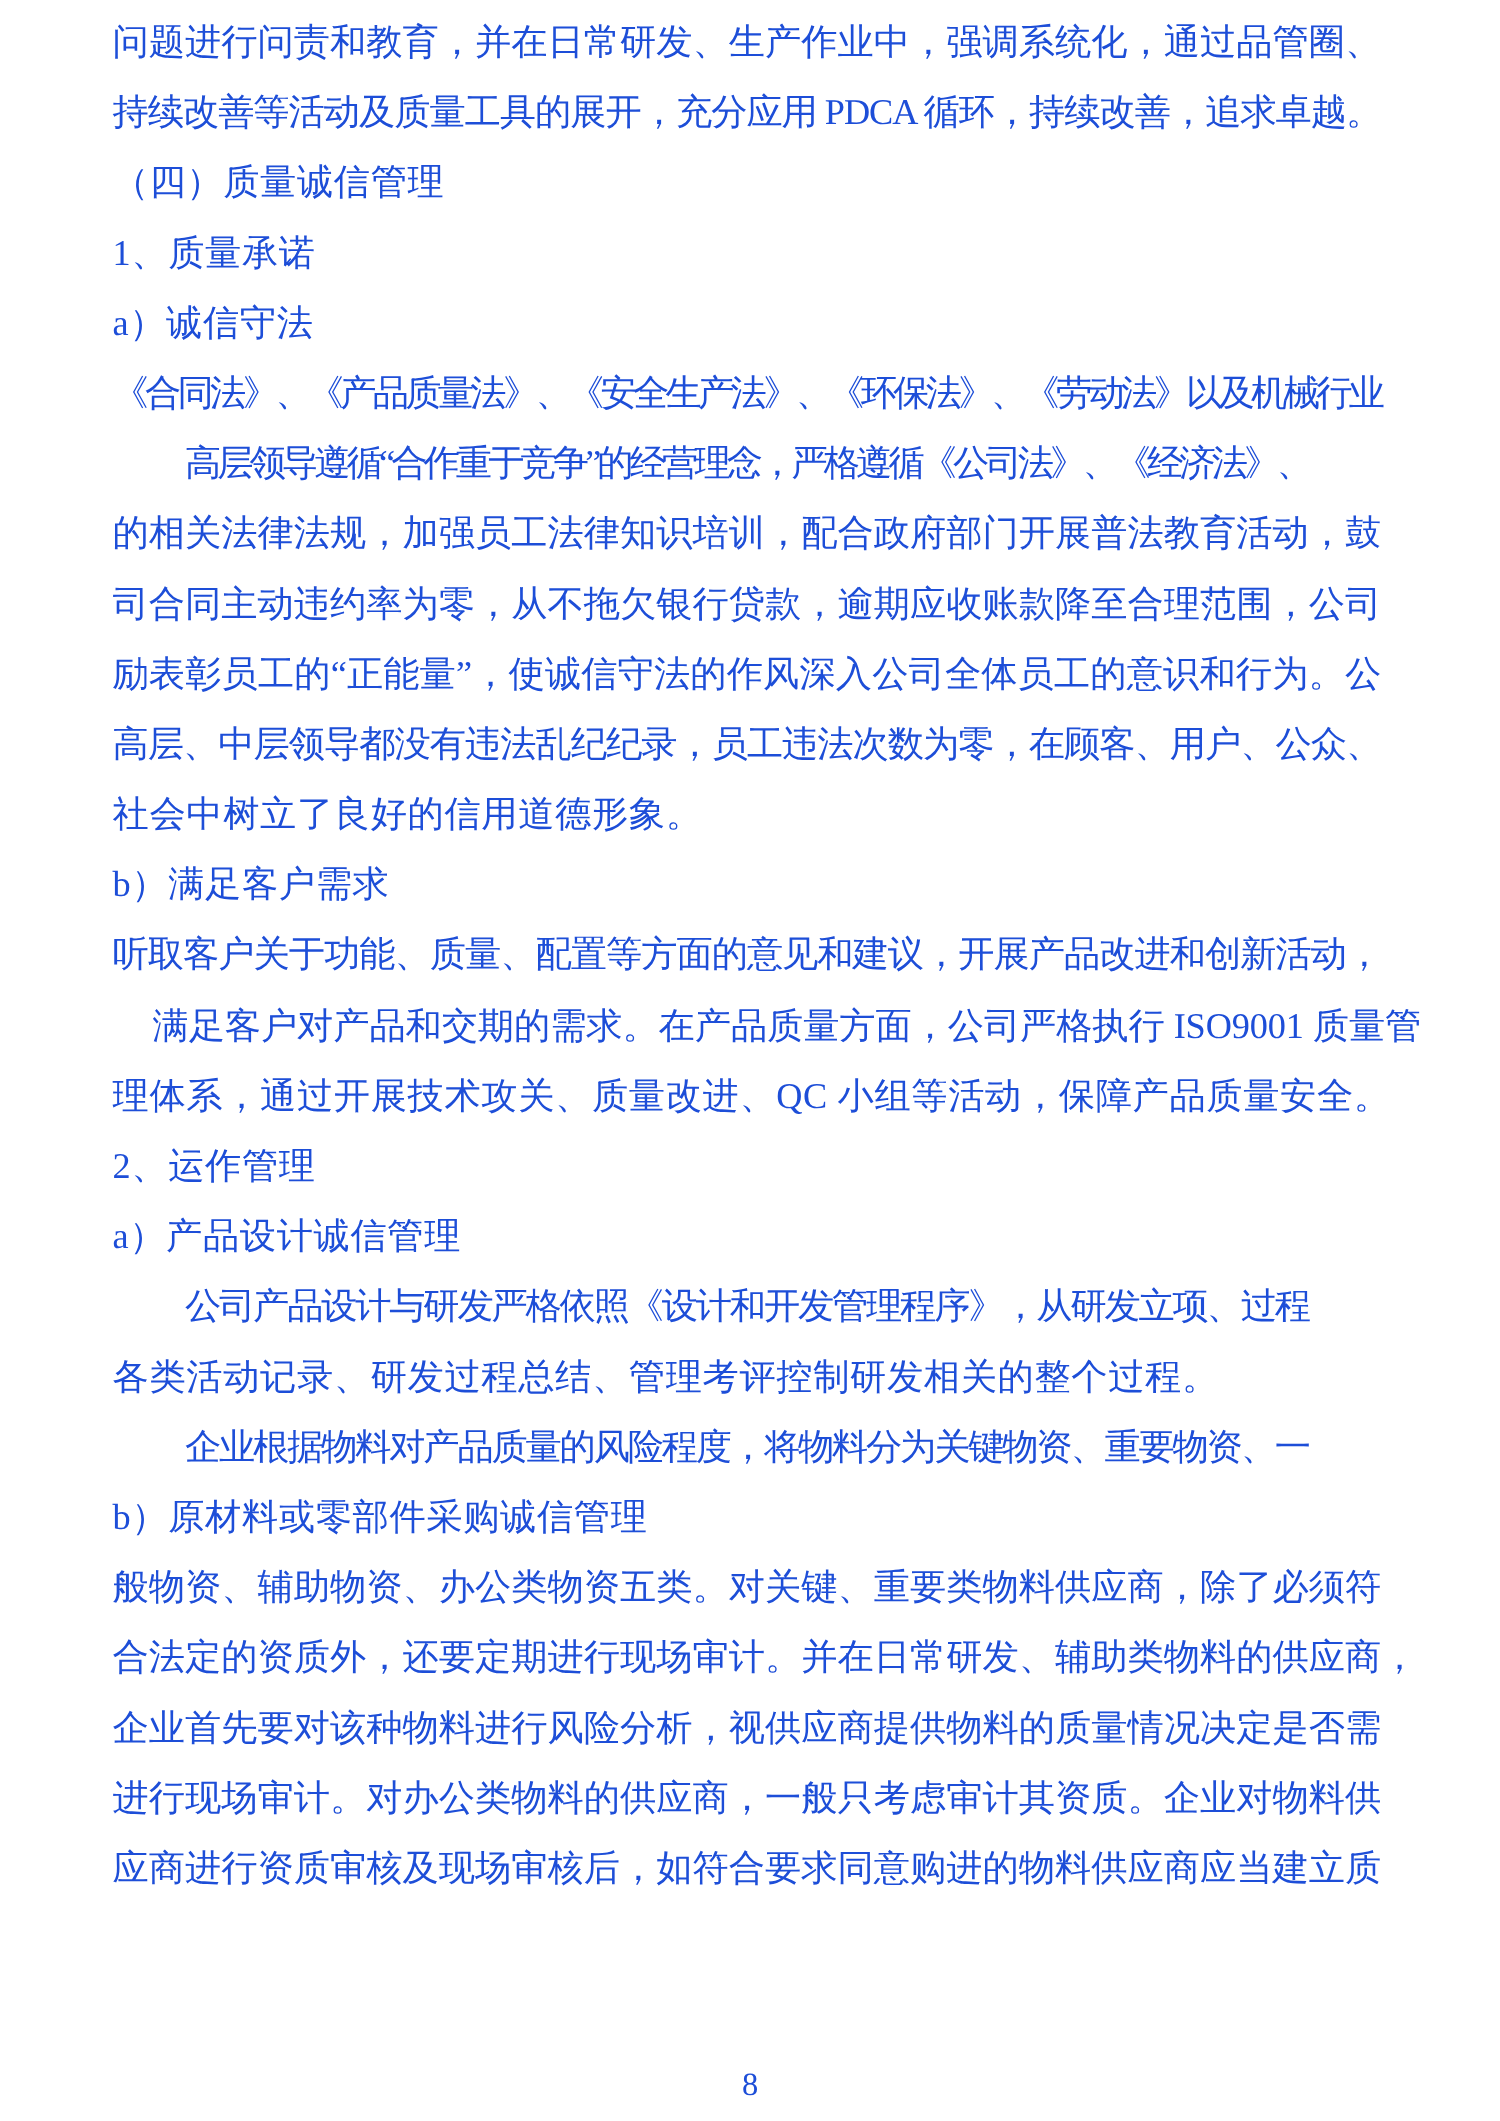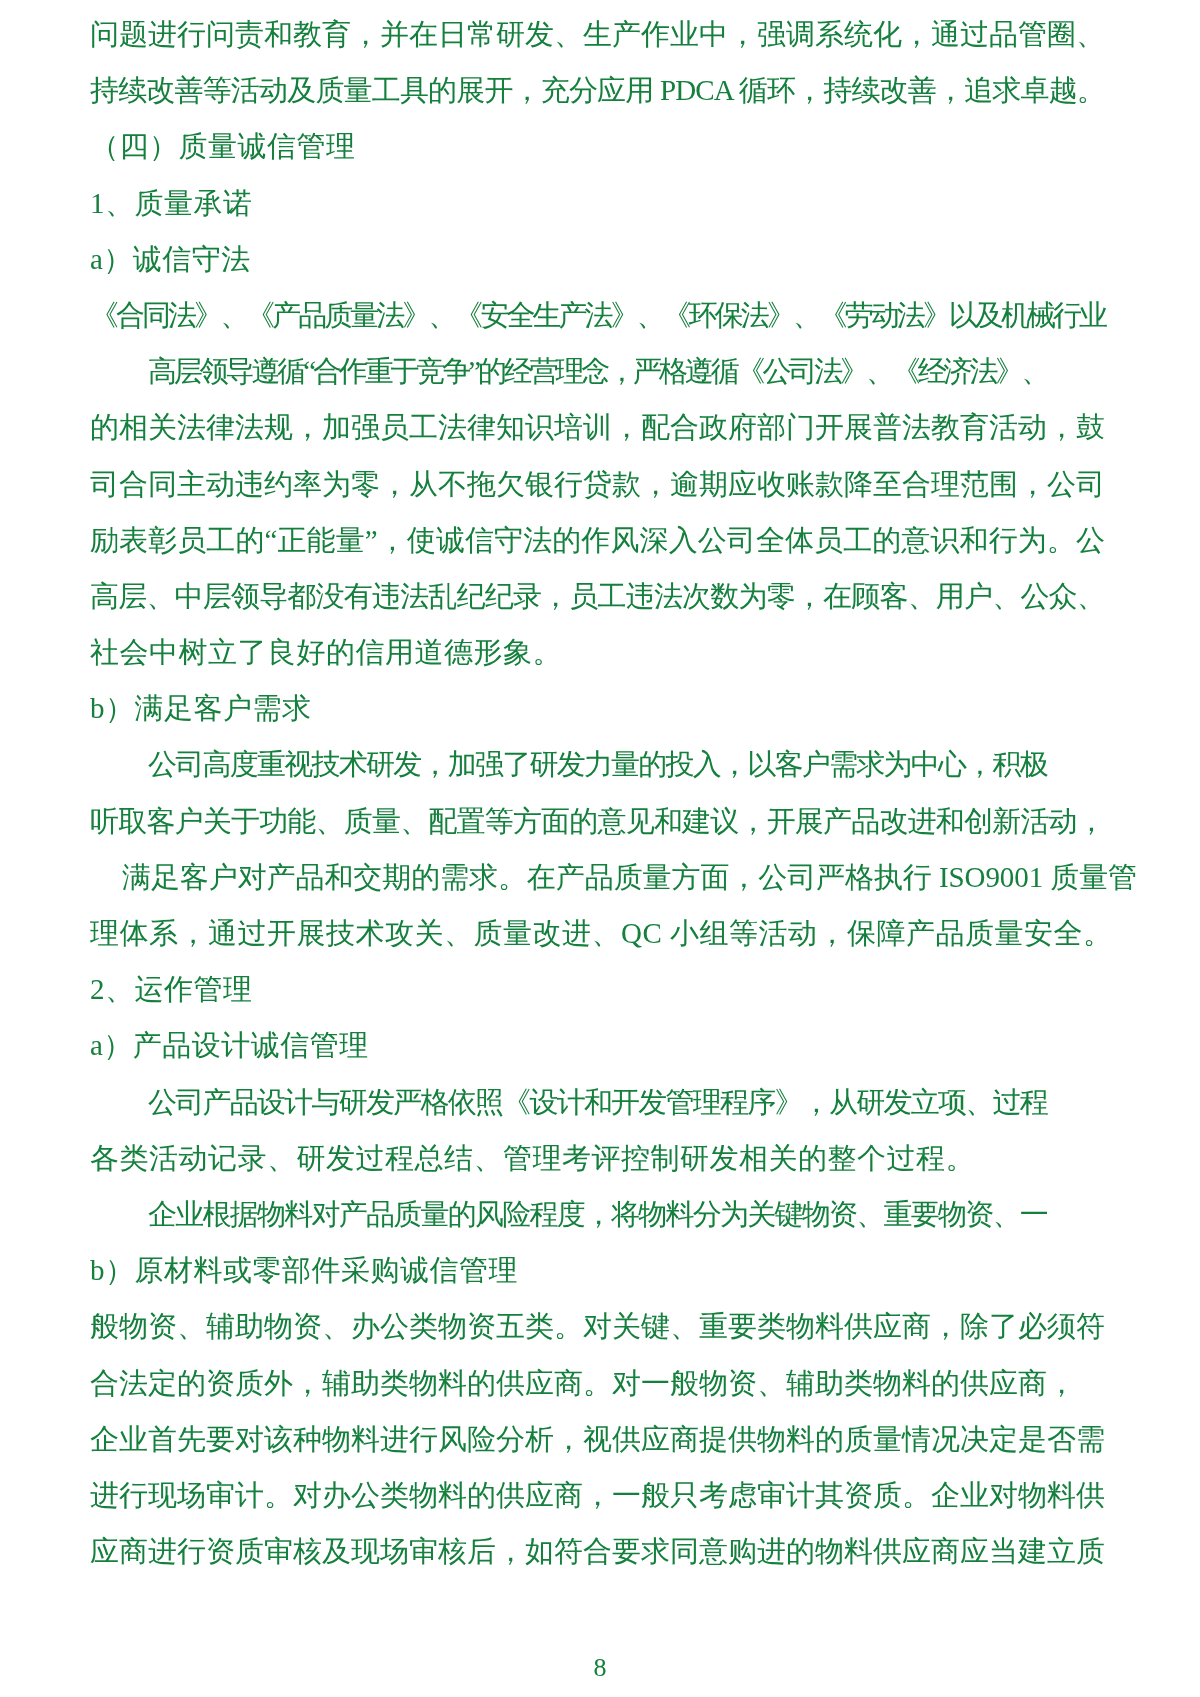--- a/index.html
+++ b/index.html
@@ -2,21 +2,21 @@
 <html lang="zh"><head>
 <meta charset="utf-8">
 <style>
   html, body { margin: 0; padding: 0; }
   .page {
     position: relative;
     width: 1200px;
     height: 1697px;
     background: #ffffff;
     overflow: hidden;
-    color: #15803d;
+    color: #1d4ed8;
     font-family: "Liberation Serif", "DejaVu Serif", serif;
   }
   .doc {
     padding: 6px 95px 0 90px;
   }
   .line {
     font-size: 29px;
     line-height: 56.2px;
     height: 56.2px;
     white-space: nowrap;
@@ -46,32 +46,31 @@
       <div class="line heading">1、质量承诺</div>
       <div class="line heading">a）诚信守法</div>
       <div class="line fill" style="letter-spacing: -2.97436px;">《合同法》、《产品质量法》、《安全生产法》、《环保法》、《劳动法》以及机械行业</div>
       <div class="line start-fill" style="letter-spacing: -3.13194px;">高层领导遵循“合作重于竞争”的经营理念，严格遵循《公司法》、《经济法》、</div>
       <div class="line fill" style="letter-spacing: 0px;">的相关法律法规，加强员工法律知识培训，配合政府部门开展普法教育活动，鼓</div>
       <div class="line fill" style="letter-spacing: 0px;">司合同主动违约率为零，从不拖欠银行贷款，逾期应收账款降至合理范围，公司</div>
       <div class="line fill" style="letter-spacing: 0.0902778px;">励表彰员工的“正能量”，使诚信守法的作风深入公司全体员工的意识和行为。公</div>
       <div class="line fill" style="letter-spacing: -0.805556px; text-align: center;">高层、中层领导都没有违法乱纪纪录，员工违法次数为零，在顾客、用户、公众、</div>
       <div class="line end">社会中树立了良好的信用道德形象。</div>
       <div class="line heading">b）满足客户需求</div>
-      <div class="line start-fill" style="letter-spacing: -1.75758px;">公司高度重视技术研发，加强了研发力量的投入，以客户需求为中心，积极</div>
       <div class="line fill" style="letter-spacing: -0.805556px;">听取客户关于功能、质量、配置等方面的意见和建议，开展产品改进和创新活动，</div>
       <div class="line fill" style="letter-spacing: -0.0808594px; margin-left: 32px;">满足客户对产品和交期的需求。在产品质量方面，公司严格执行 ISO9001 质量管</div>
       <div class="line end">理体系，通过开展技术攻关、质量改进、QC 小组等活动，保障产品质量安全。</div>
       <div class="line heading">2、运作管理</div>
       <div class="line heading">a）产品设计诚信管理</div>
       <div class="line start-fill" style="letter-spacing: -1.75758px;">公司产品设计与研发严格依照《设计和开发管理程序》，从研发立项、过程</div>
       <div class="line end">各类活动记录、研发过程总结、管理考评控制研发相关的整个过程。</div>
       <div class="line start-fill" style="letter-spacing: -1.75758px;">企业根据物料对产品质量的风险程度，将物料分为关键物资、重要物资、一</div>
       <div class="line heading">b）原材料或零部件采购诚信管理</div>
       <div class="line fill" style="letter-spacing: 0px;">般物资、辅助物资、办公类物资五类。对关键、重要类物料供应商，除了必须符</div>
-      <div class="line fill" style="letter-spacing: 0px;">合法定的资质外，辅助类物料的供应商。对一般物资、辅助类物料的供应商，</div>
+      <div class="line fill" style="letter-spacing: 0px;">合法定的资质外，还要定期进行现场审计。并在日常研发、辅助类物料的供应商，</div>
       <div class="line fill" style="letter-spacing: 0px;">企业首先要对该种物料进行风险分析，视供应商提供物料的质量情况决定是否需</div>
       <div class="line fill" style="letter-spacing: 0px;">进行现场审计。对办公类物料的供应商，一般只考虑审计其资质。企业对物料供</div>
       <div class="line fill" style="letter-spacing: 0px;">应商进行资质审核及现场审核后，如符合要求同意购进的物料供应商应当建立质</div>
     </div>
   <div class="footer">
     <span>8</span>
   </div>
 </div>
 
 </body></html>

